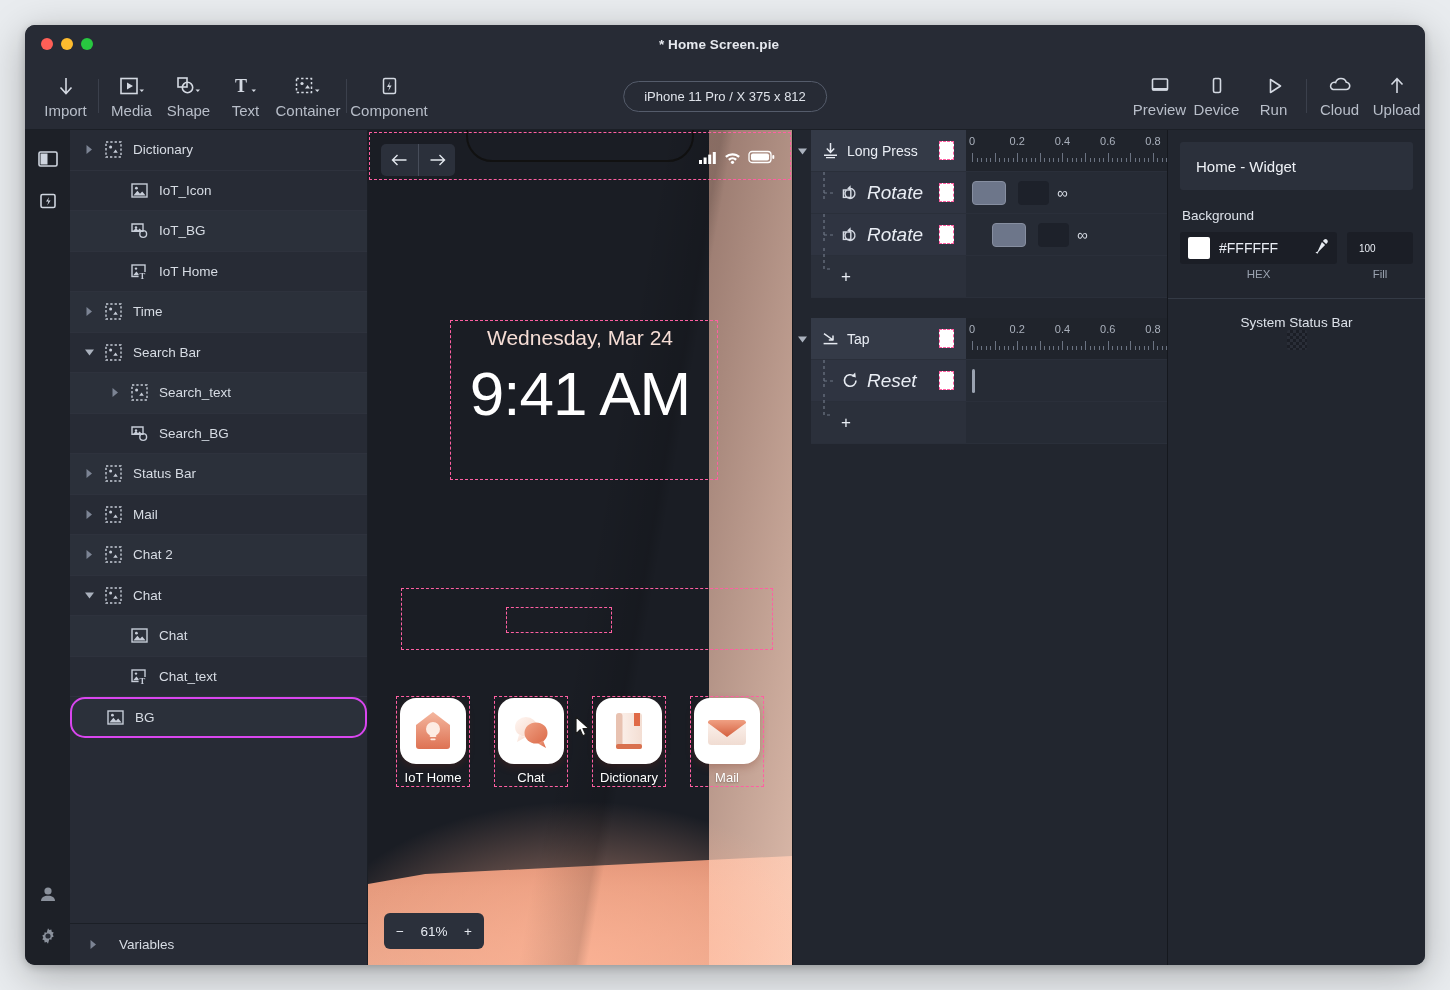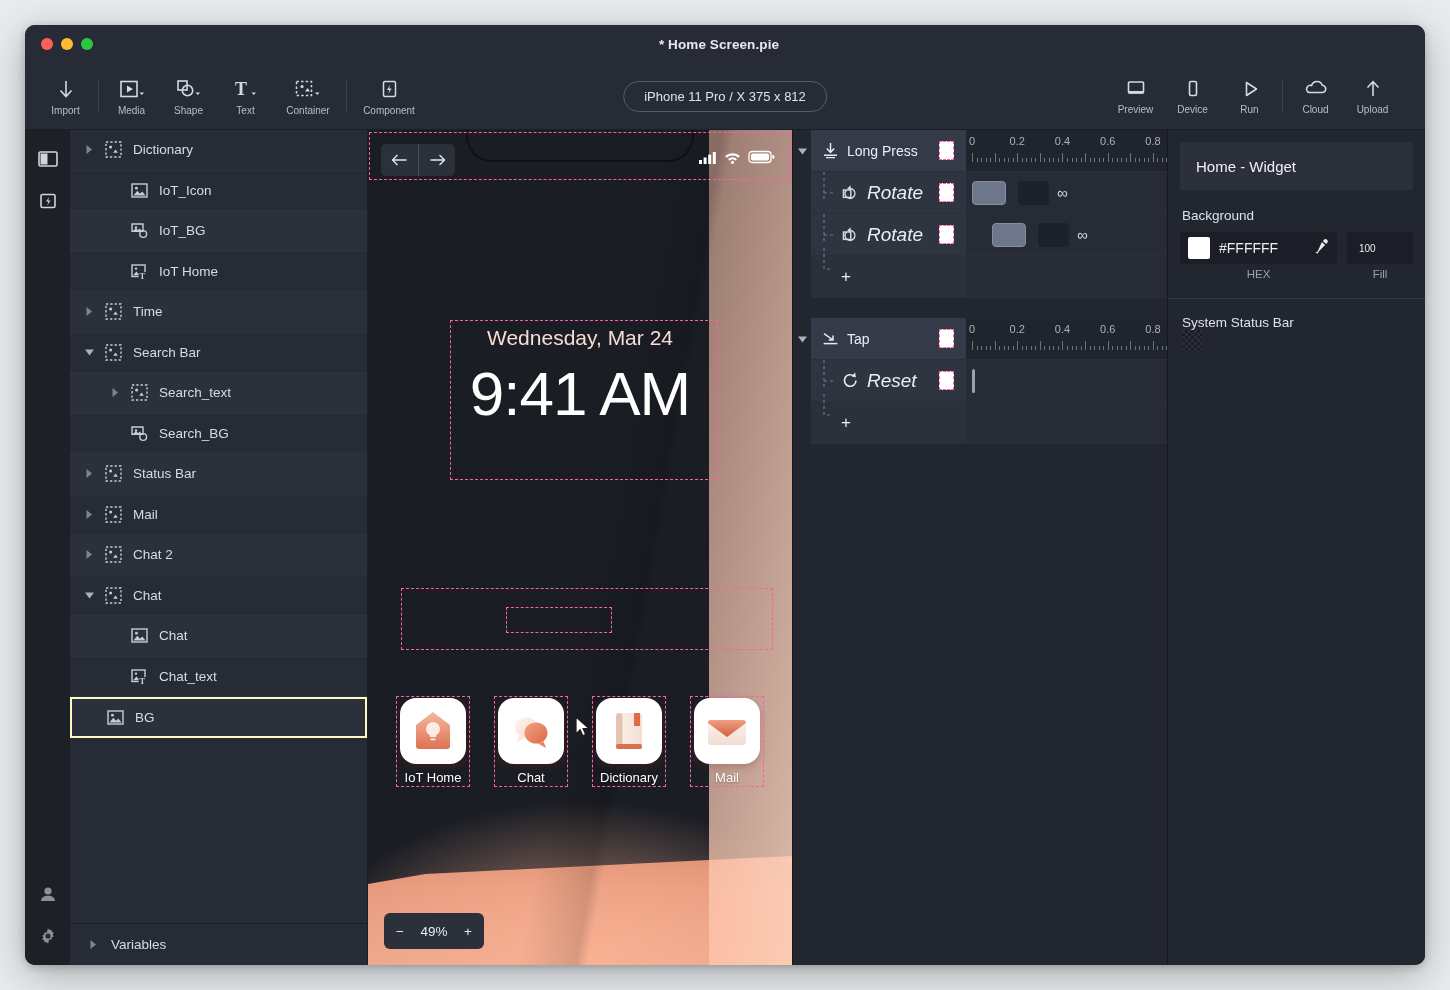--- a/index.html
+++ b/index.html
@@ -41,30 +41,30 @@
     height: 67px; flex: 0 0 67px; background: #272b35;
     display: flex; align-items: center; position: relative;
     border-bottom: 1px solid #1b1f26;
   }
   .tgroup { display: flex; align-items: center; height: 100%; }
   .tbtn {
     width: 57px; display: flex; flex-direction: column;
     align-items: center; justify-content: center; gap: 5px;
     cursor: pointer; padding-top: 2px;
   }
-  .tbtn .lbl { color: #b8bec9; font-size: 10px; white-space: nowrap; }
+  .tbtn .lbl { color: #b8bec9; font-size: 15px; white-space: nowrap; }
   .tbtn svg { display: block; }
   .tsep { width: 1px; height: 34px; background: #3b404c; margin: 0 4px; }
   .devpill {
     position: absolute; left: 50%; transform: translateX(-50%);
     border: 1px solid #555c6b; border-radius: 16px;
     padding: 7px 20px; color: #dfe3ea; font-size: 13px;
     cursor: pointer; white-space: nowrap;
   }
-  .toolbar-right { position: absolute; right: 24px; display: flex; align-items: center; }
+  .toolbar-right { position: absolute; right: 0; display: flex; align-items: center; }
 
   
   .body { flex: 1; display: flex; min-height: 0; }
 
   
   .rail {
     width: 45px; flex: 0 0 45px; background: #1d2027;
     display: flex; flex-direction: column; align-items: center;
     padding-top: 14px; padding-bottom: 14px;
   }
@@ -77,29 +77,29 @@
     display: flex; flex-direction: column; position: relative;
     border-right: 1px solid #1b1f26;
   }
   .layerlist { flex: 1; overflow: hidden; }
   .lrow {
     height: 40.5px; display: flex; align-items: center;
     color: #d7dce4; font-size: 13.5px; cursor: pointer;
     border-bottom: 1px solid #2e323d; position: relative;
   }
   .lrow.alt { background: #2b303a; }
-  .lrow.sel { background: #2b303a; border: 2px solid #fef9c3; border-radius: 0; }
+  .lrow.sel { background: #2b303a; border: 2px solid #d946ef; border-radius: 15px; }
   .lcaret { width: 22px; display: flex; justify-content: center; align-items: center; flex: 0 0 22px; }
   .lcaret svg { display:block; }
   .licon { width: 26px; flex: 0 0 26px; display: flex; justify-content: center; align-items:center; }
   .lname { margin-left: 7px; white-space: nowrap; overflow: hidden; }
   .variables {
     height: 42px; display: flex; align-items: center;
     border-top: 1px solid #1b1f26; background: #272b35;
-    color: #d7dce4; font-size: 13.5px; cursor: pointer;
+    color: #d7dce4; font-size: 13.5px; cursor: pointer; gap: 8px;
   }
 
   
   .canvas {
     flex: 1; background: #1a1d24; position: relative; overflow: hidden;
     min-width: 0; display:flex; justify-content:center;
   }
   .phone {
     position: absolute; left: 50%; transform: translateX(-50%);
     top: 0; width: 430px; height: 100%;
@@ -241,21 +241,21 @@
   .fillfield {
     width: 66px; height: 32px; background: #1b1e26; border-radius: 3px;
     display: flex; align-items: center; padding-left: 12px;
     color: #e9edf4; font-size: 10px; cursor: text;
   }
   .caprow { display: flex; gap: 10px; margin-top: 4px; }
   .cap1 { flex: 1; text-align: center; color: #9aa2af; font-size: 11.5px; }
   .cap2 { width: 66px; text-align: center; color: #9aa2af; font-size: 11.5px; }
   .divider { height: 1px; background: #343a45; margin: 18px -12px 0 -12px; }
   .statusrow {
-    display: flex; justify-content: space-between;
+    display: flex; align-items: center; justify-content: space-between;
     padding: 16px 2px 0 2px;
     flex-direction: column;
   }
   .statusrow .t { color: #dde2ea; font-size: 13.5px; }
   .checker {
     width: 20px; height: 20px; border-radius: 2px;
     background-color: #2a2e38;
     background-image:
       linear-gradient(45deg, #1b1e26 25%, transparent 25%, transparent 75%, #1b1e26 75%),
       linear-gradient(45deg, #1b1e26 25%, transparent 25%, transparent 75%, #1b1e26 75%);
@@ -785,21 +785,21 @@
 
         <div class="cursor">
           <svg width="16" height="22" viewBox="0 0 16 22">
               <path d="M1 1v17l4.2-4.3 2.6 6 2.9-1.3-2.7-5.9H14z" fill="#fff" stroke="#1c1c1c" stroke-width="1.2" stroke-linejoin="round"></path>
             </svg>
         </div>
       </div>
 
       <div class="zoomctl">
         <span>−</span>
-        <span>49%</span>
+        <span>61%</span>
         <span>+</span>
       </div>
     </div>
 
     <div class="triggers">
       <div id="triggerlist">
           <div class="tgrp">
             <div class="trow header">
               <div class="disc">
                 <svg width="11" height="9" viewBox="0 0 11 9">

